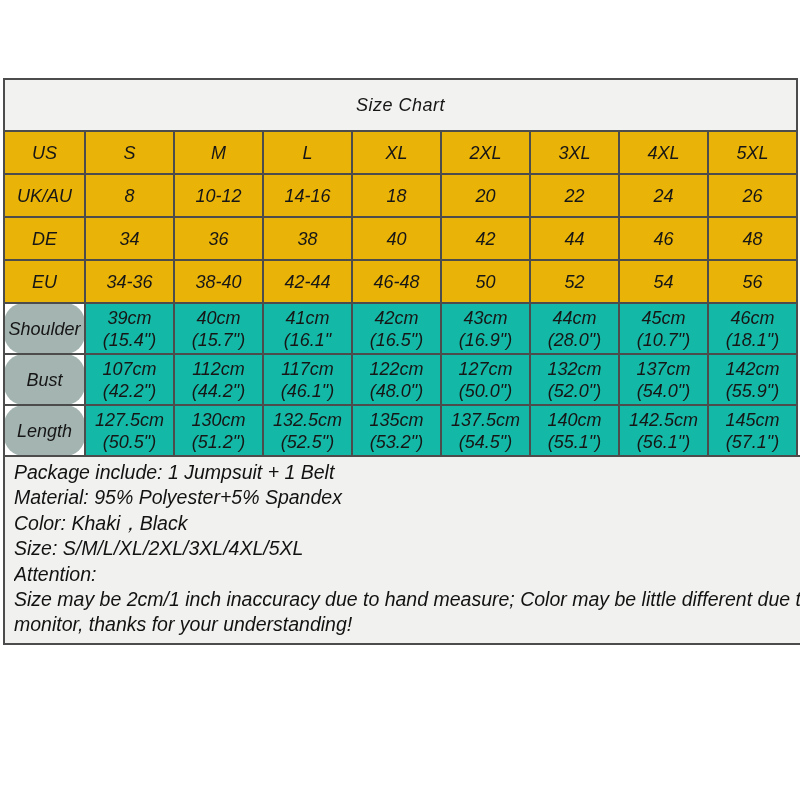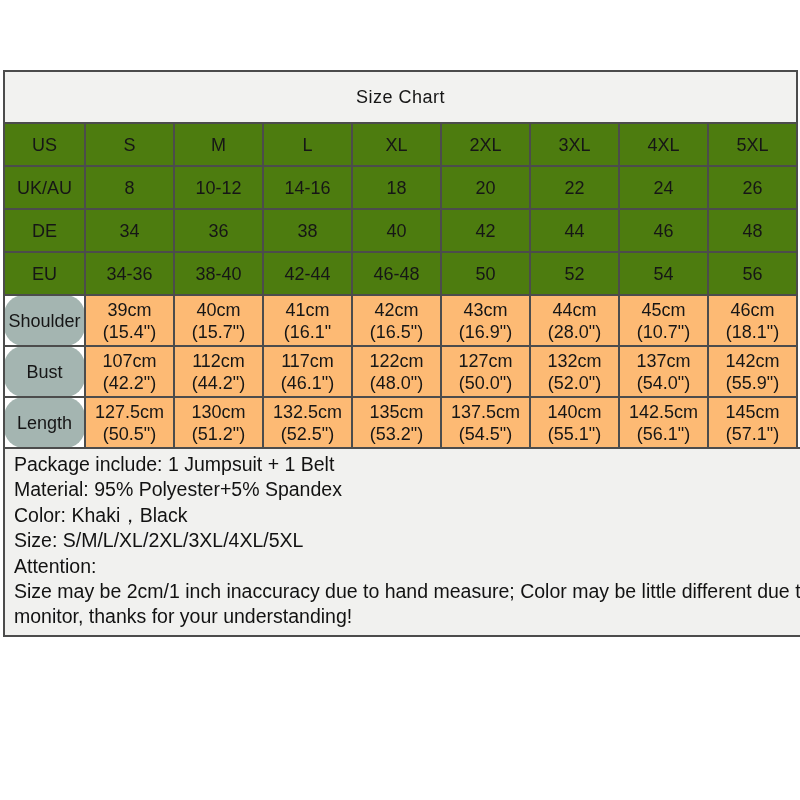--- a/index.html
+++ b/index.html
@@ -1,37 +1,37 @@
 <!DOCTYPE html>
 <html><head>
 <meta charset="utf-8">
 <style>
   html,body{margin:0;padding:0;}
   body{
     width:800px;height:800px;background:#ffffff;
     font-family:"Liberation Sans","DejaVu Sans",sans-serif;
     color:#161616;position:relative;overflow:hidden;
   }
-  .sheet{position:absolute;left:3px;top:70px;width:685px;}
+  .sheet{position:absolute;left:3px;top:78px;width:685px;font-style:italic;}
   table.size-table{
     border-collapse:collapse;table-layout:fixed;width:793px;
   }
   table.size-table td{
     border:2px solid #4c4c4c;
     text-align:center;vertical-align:middle;
     white-space:pre-line;
     font-size:18px;line-height:22px;color:#161616;
     padding:0;overflow:hidden;
   }
   td.title-cell{
     background:#f2f2f0;height:50px;
     font-size:28px;line-height:50px;letter-spacing:0.5px;
   }
-  tr.conv-row td{height:41px;background:#4d7c0f;}
-  tr.meas-row td{height:49px;background:#fdba74;}
+  tr.conv-row td{height:41px;background:#eab308;}
+  tr.meas-row td{height:49px;background:#14b8a6;}
   tr.meas-row td.lbl{background:#a4b5b1;border-radius:20px;}
   .info-box{
     margin-top:-2px;width:789px;
     border:2px solid #4c4c4c;background:#f1f1ef;
     padding:3px 0 5px 9px;
   }
   .info-line{
     font-size:19.5px;line-height:25.4px;
     white-space:nowrap;overflow:hidden;color:#121212;
   }

